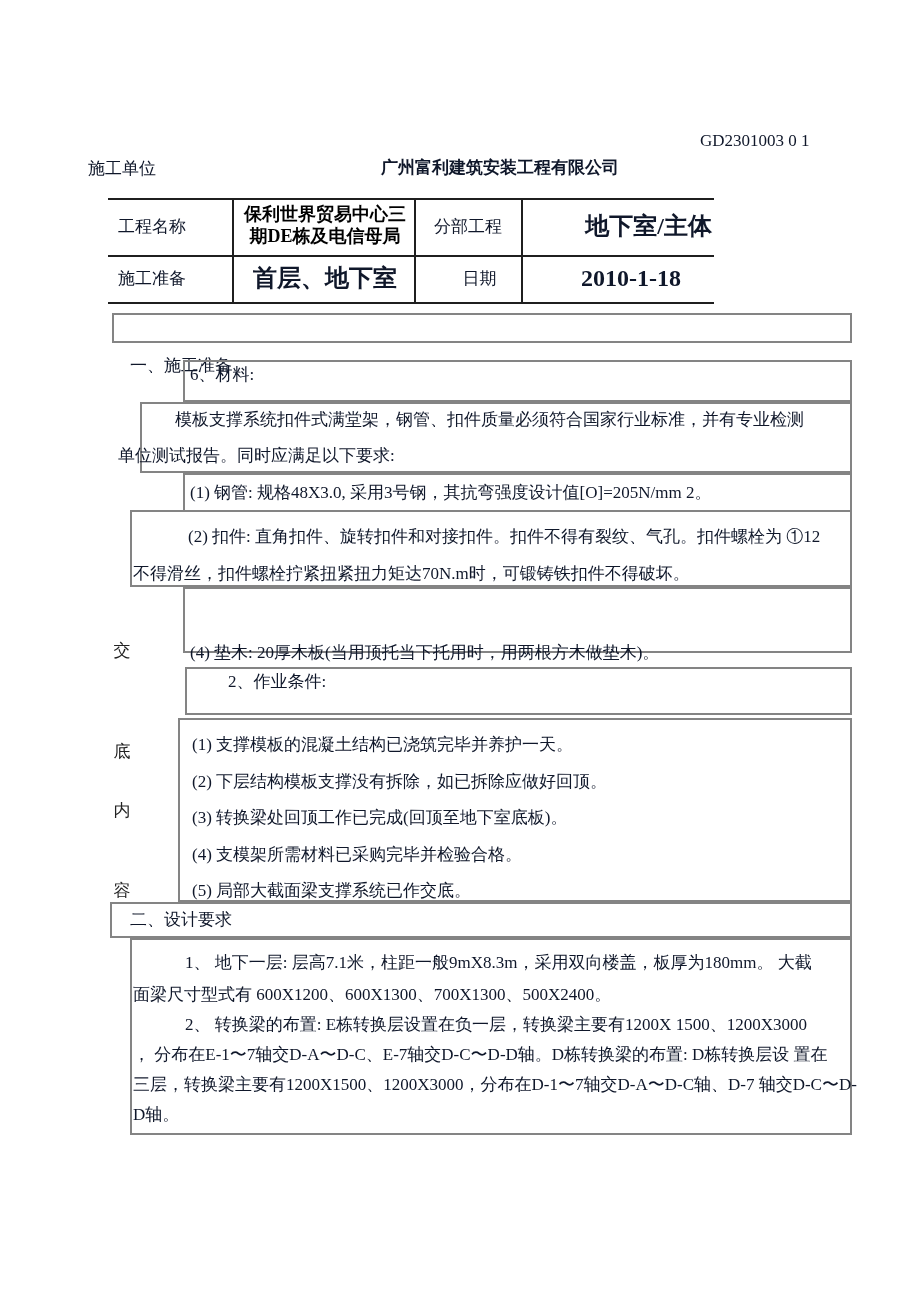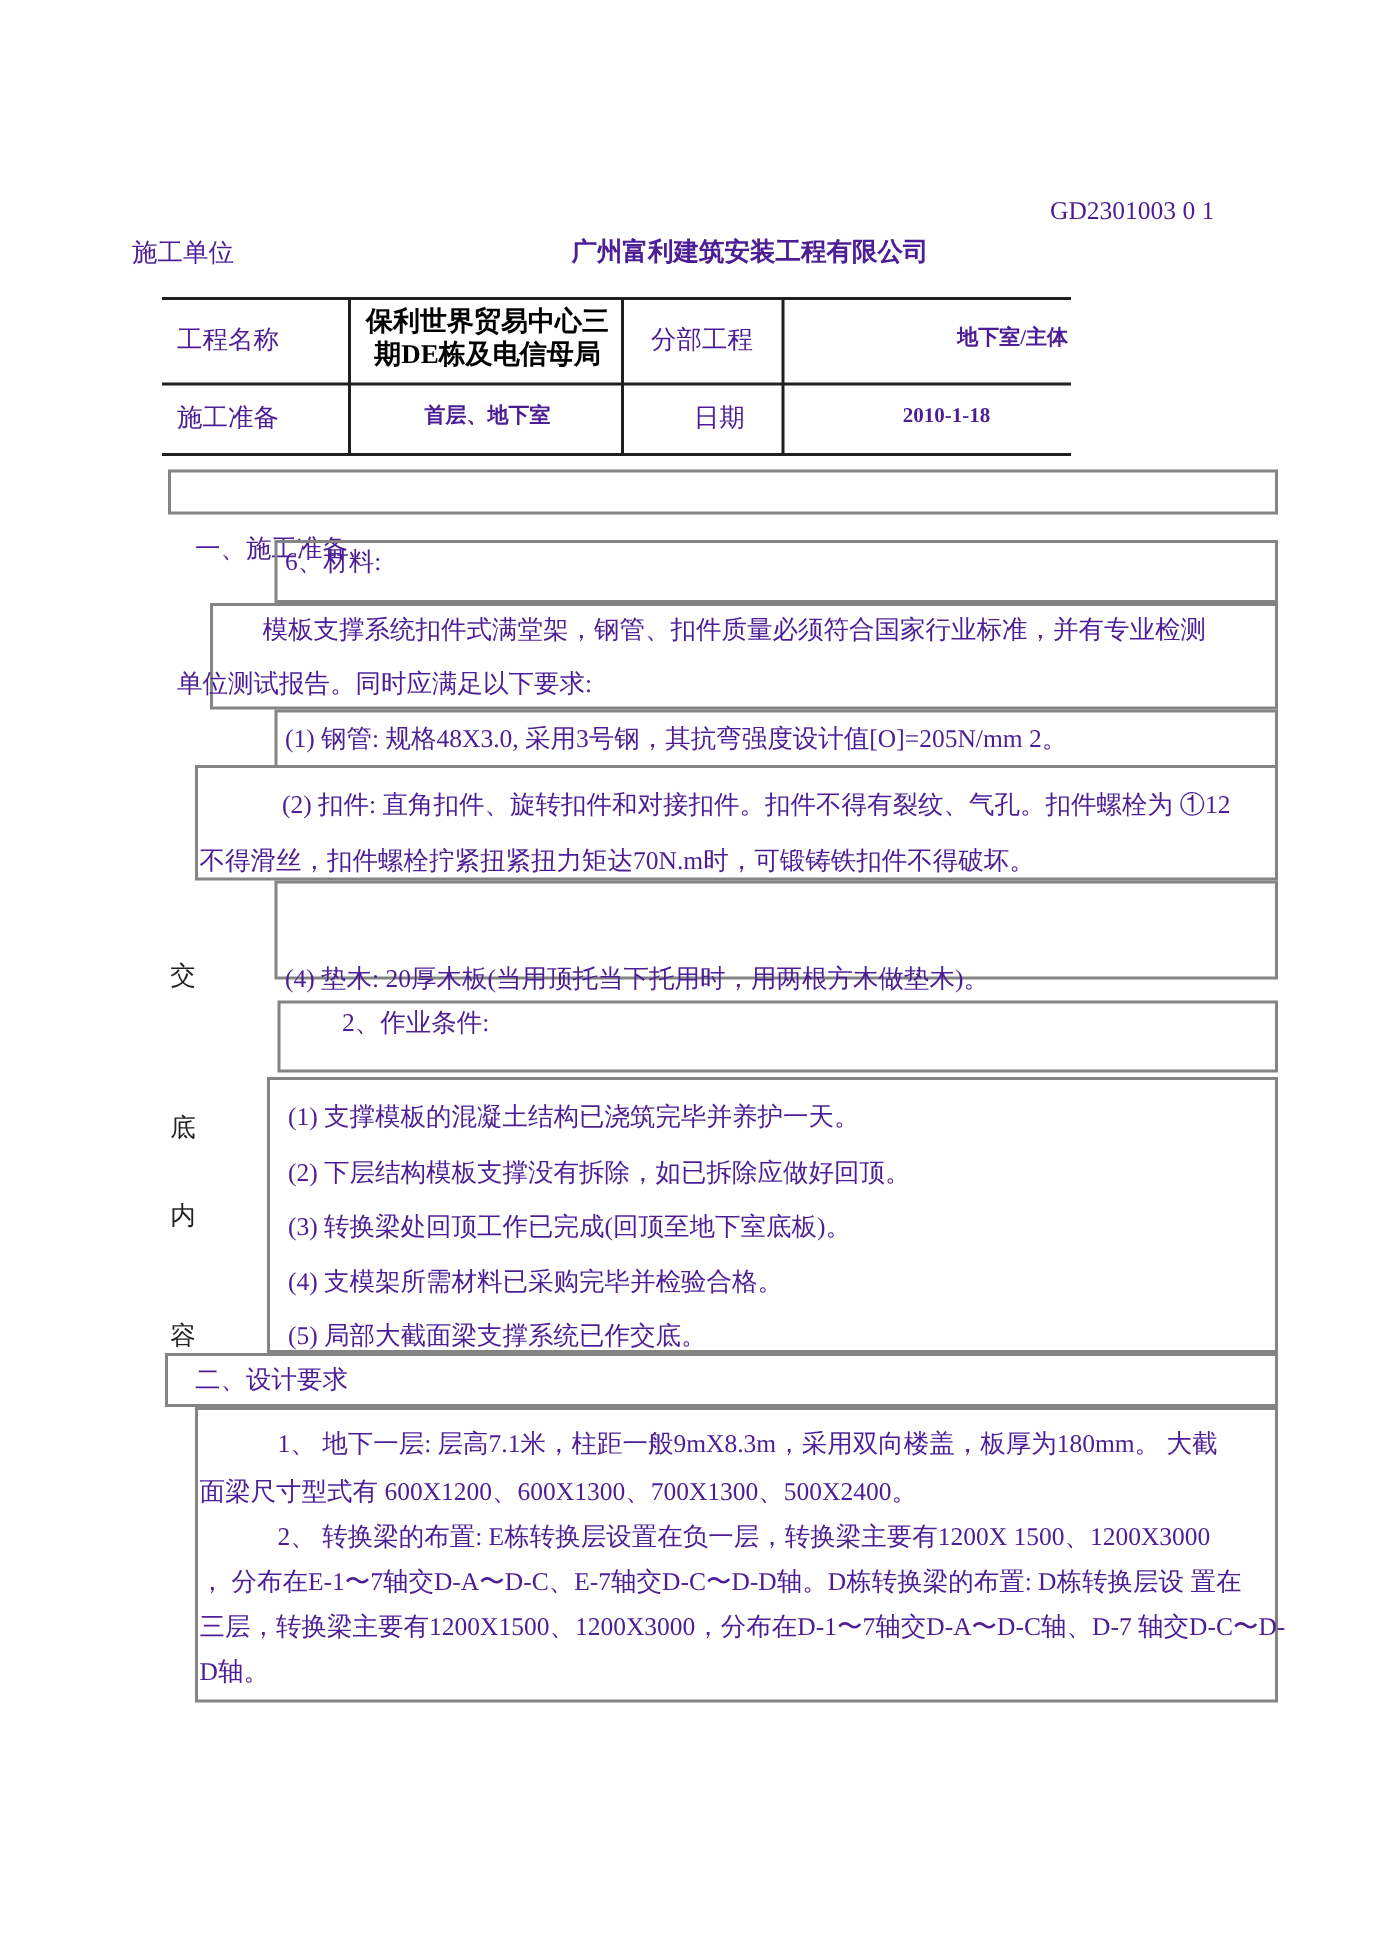--- a/index.html
+++ b/index.html
@@ -10,21 +10,21 @@
     background: #ffffff;
     font-family: "Liberation Serif", "DejaVu Serif", serif;
     color: #000000;
     overflow: hidden;
   }
   .line {
     position: absolute;
     white-space: nowrap;
     font-size: 17px;
     line-height: 20px;
-    color: #4c1d95;
+    color: #0f172a;
   }
   .bold { font-weight: bold; }
   .center { text-align: center; }
   .right { text-align: right; }
   .block { position: absolute; }
   .box {
     position: absolute;
     border: 2px solid #848484;
     background: transparent;
     box-sizing: border-box;
@@ -34,21 +34,21 @@
     background: #1f1f1f;
   }
   .side-char {
     position: absolute;
     width: 28px;
     text-align: center;
     font-size: 17px;
     line-height: 20px;
     color: #222222;
   }
-  .val { font-weight: bold; font-size: 14px; }
+  .val { font-weight: bold; font-size: 24px; }
 </style>
 </head>
 <body>
 
 <div class="page">
 
   <span class="line" style="left:700px; top:131px;">GD2301003  0 1</span>
 
   <span class="line" style="left:88px; top:159px;">施工单位</span>
   <div class="block line bold center" style="left:250px; top:158px; width:500px;">广州富利建筑安装工程有限公司</div>

